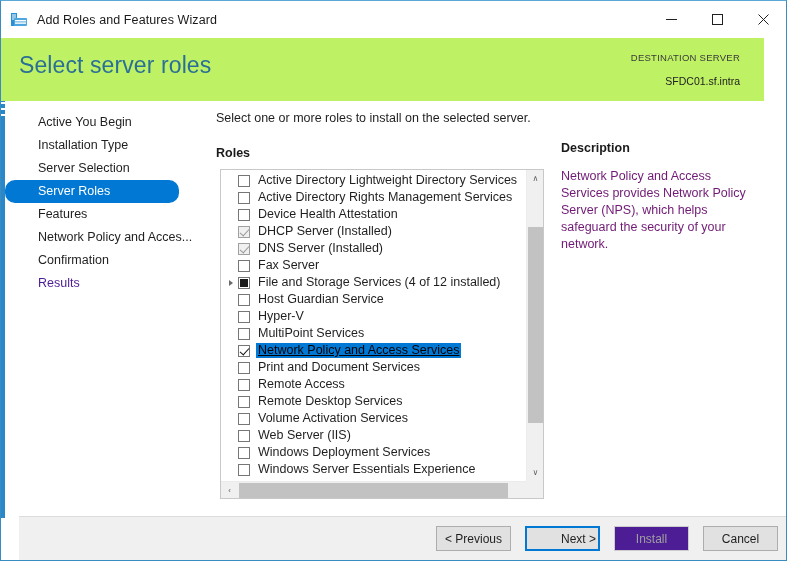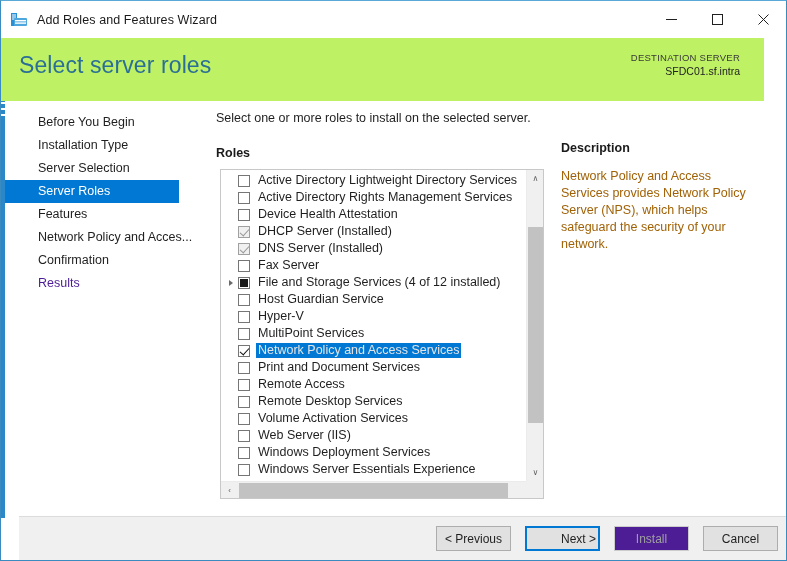--- a/index.html
+++ b/index.html
@@ -74,21 +74,21 @@
   }
   #dest-block {
     position: absolute; right: 24px; top: 14px;
     text-align: right;
   }
   #dest-label {
     font-size: 9.5px; color: #3a3a3a;
     letter-spacing: .25px;
   }
   #dest-server {
-    font-size: 10.5px; color: #222; margin-top: 2px;
+    font-size: 10.5px; color: #222; margin-top: 12px;
   }
 
   
   #nav {
     position: absolute; left: 4px; top: 110px;
     width: 200px;
   }
   .nav-item {
     height: 23px;
     line-height: 23px;
@@ -96,20 +96,21 @@
     font-size: 12.5px;
     color: #1f1f1f;
     white-space: nowrap;
     overflow: hidden;
     cursor: default;
   }
   .nav-item.selected {
     background: #0078d4;
     color: #ffffff;
     width: 174px;
+    border-radius: 10px;
   }
   .nav-item.disabled { color: #4c1d95; }
 
   
   #content { position: absolute; left: 215px; top: 110px; width: 340px; }
   #intro-text { font-size: 12.5px; color: #1f1f1f; }
   #roles-label {
     font-size: 12.5px; color: #1a1a1a; font-weight: bold;
     position: absolute; left: 0; top: 35px;
   }
@@ -184,21 +185,22 @@
     background: #1a1a1a;
   }
   .role-label {
     font-size: 12.5px;
     color: #1f1f1f;
     line-height: 15px;
     padding: 0 2px;
   }
   .role-row.selected .role-label {
     background: #0078d4;
-    color: #e5e5e5;
+    color: #000000;
+    text-decoration: underline;
   }
 
   
   #vscroll {
     position: absolute; right: 0; top: 0;
     width: 17px; height: 311px;
     background: #f0f0f0;
     border-left: 1px solid #ebebeb;
   }
   #vscroll .arrow {
@@ -238,21 +240,21 @@
 
   
   #desc-pane {
     position: absolute; left: 560px; top: 140px; width: 210px;
   }
   #desc-title {
     font-size: 12.5px; font-weight: bold; color: #1a1a1a;
   }
   #desc-body {
     margin-top: 13px;
-    font-size: 12.5px; color: #a16207;
+    font-size: 12.5px; color: #701a75;
     line-height: 17px;
     width: 190px;
   }
 
   
   #footer {
     position: absolute; left: 18px; bottom: 0;
     width: 783px; height: 44px;
     background: #f0f0f0;
     border-top: 1px solid #dcdcdc;
@@ -331,21 +333,21 @@
 
   <div id="page-header">
     <div id="page-title">Select server roles</div>
     <div id="dest-block">
       <div id="dest-label">DESTINATION SERVER</div>
       <div id="dest-server">SFDC01.sf.intra</div>
     </div>
   </div>
 
   <div id="nav">
-      <div class="nav-item">Before You Begin</div>
+      <div class="nav-item">Active You Begin</div>
       <div class="nav-item">Installation Type</div>
       <div class="nav-item">Server Selection</div>
       <div class="nav-item selected">Server Roles</div>
       <div class="nav-item">Features</div>
       <div class="nav-item">Network Policy and Acces...</div>
       <div class="nav-item">Confirmation</div>
       <div class="nav-item disabled">Results</div>
     </div>
 
   <div id="content">

